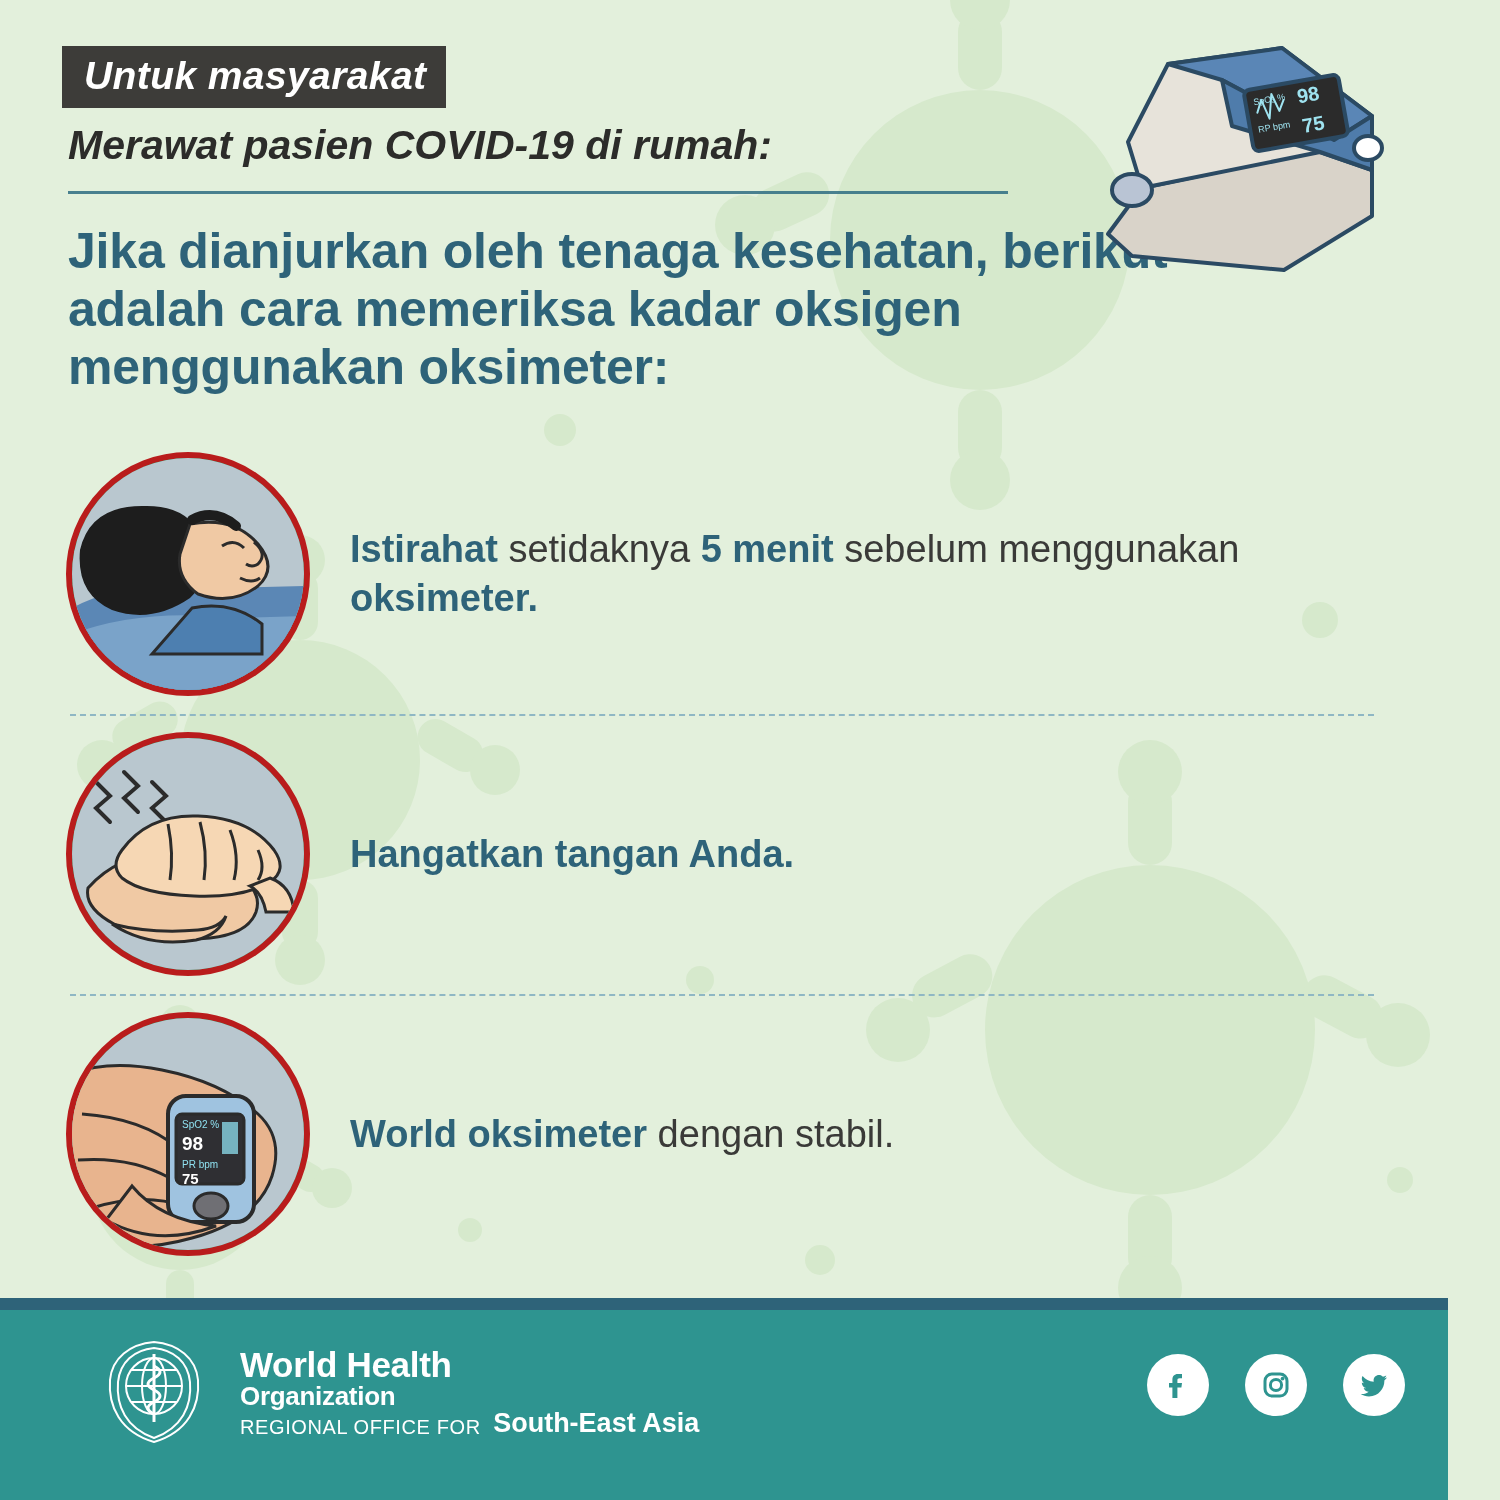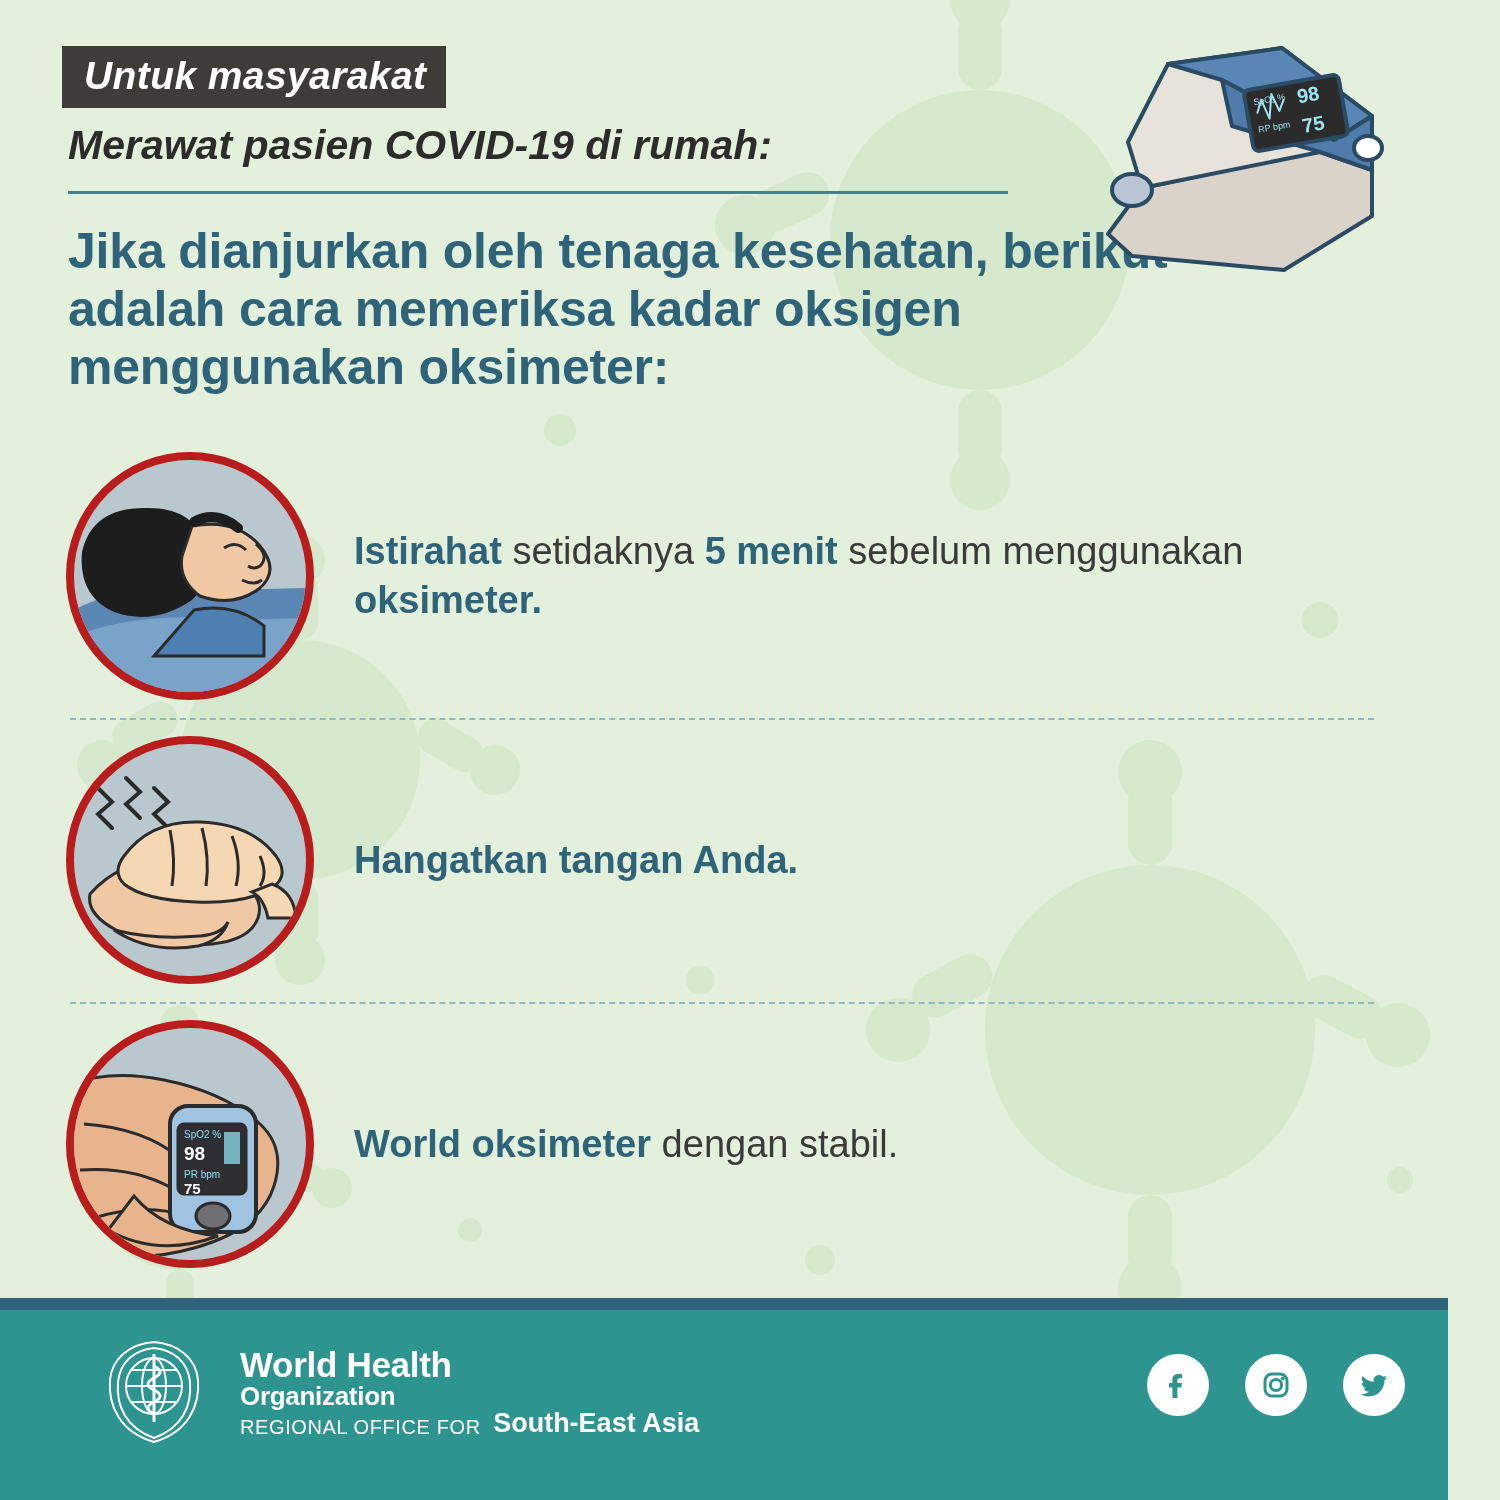--- a/index.html
+++ b/index.html
@@ -107,24 +107,24 @@
   .divider {
     height: 0;
     border-top: 2px dashed #8fb7c4;
     margin: 0 4px;
   }
   .step-figure {
     flex: 0 0 232px;
     width: 232px;
     height: 232px;
     border-radius: 50%;
-    border: 8px solid #b91c1c;
+    border: 6px solid #b91c1c;
     overflow: hidden;
     position: relative;
-    background: #c2410c;
+    background: #15803d;
   }
   .step-text {
     font-size: 38px;
     line-height: 1.28;
     color: #3a3a38;
     font-weight: 500;
     max-width: 940px;
   }
   .step-text b {
     color: #2e6379;

